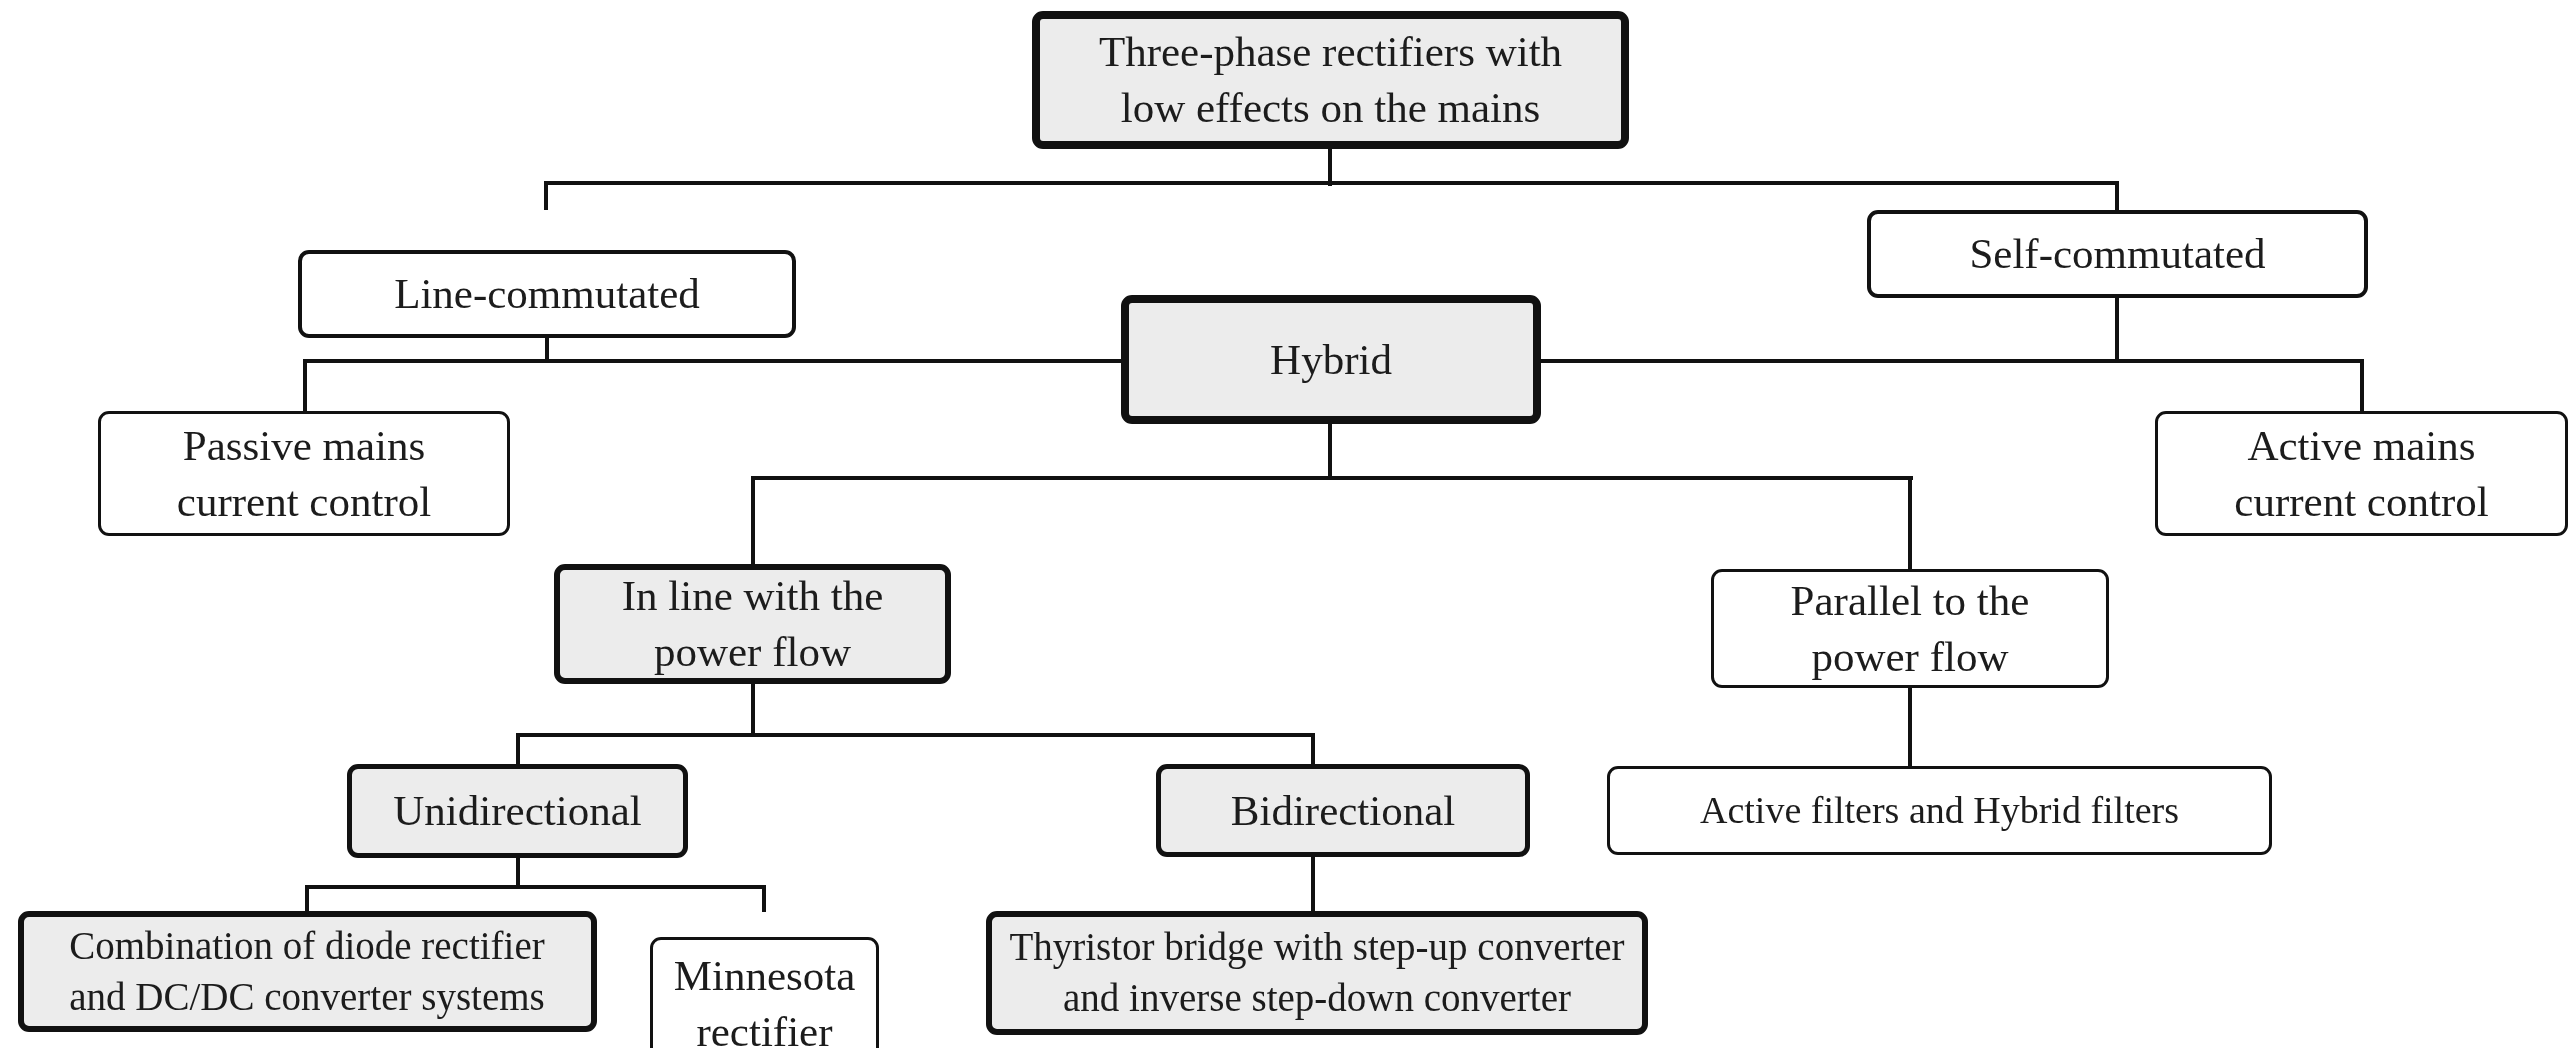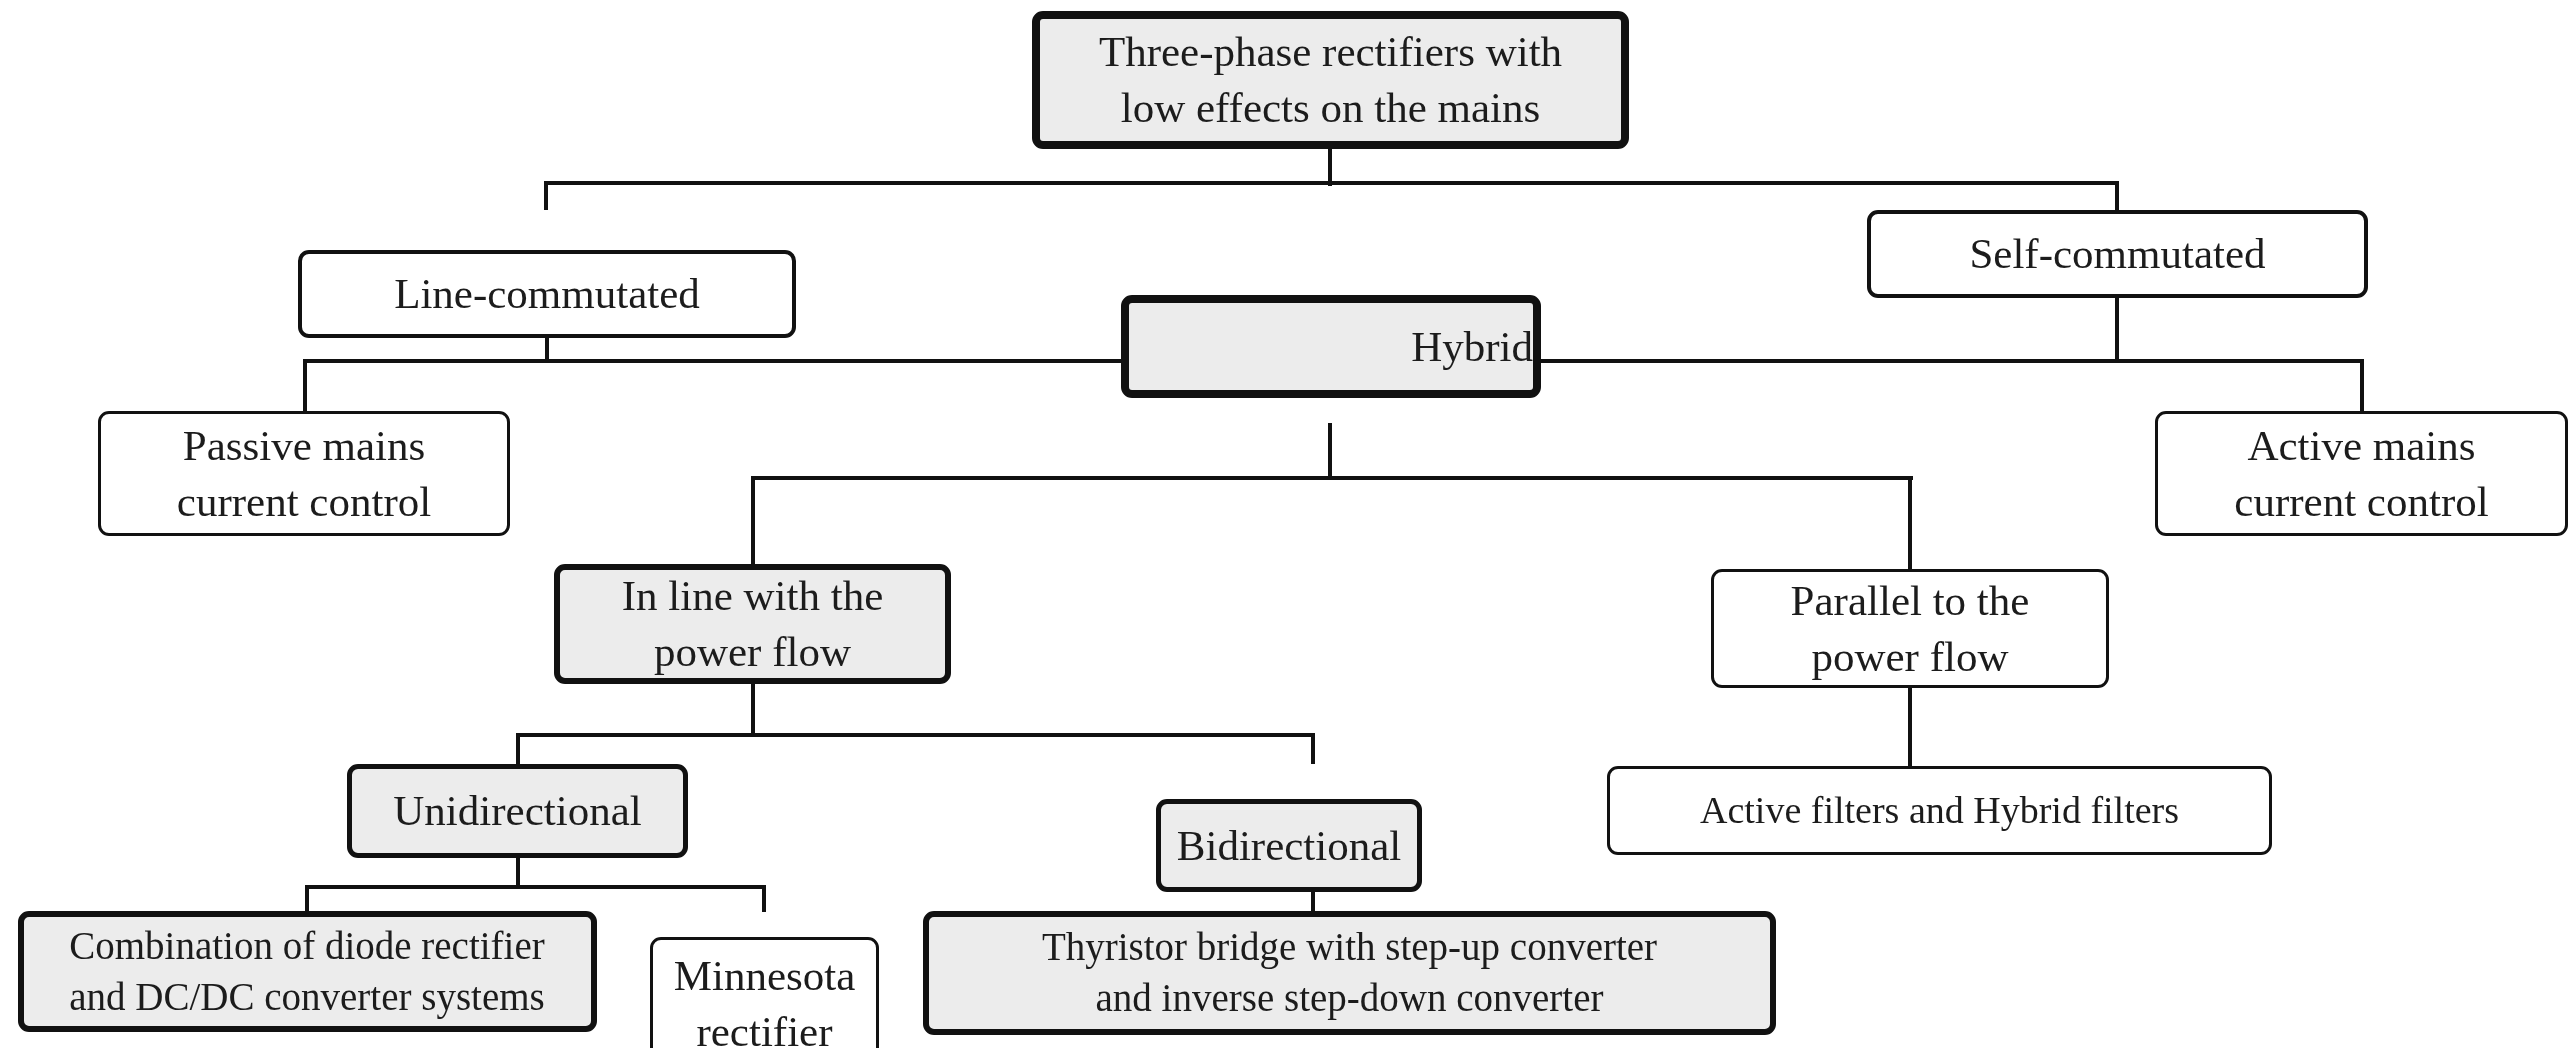--- a/index.html
+++ b/index.html
@@ -28,31 +28,31 @@
   .bw7  { border:5.8px  solid var(--ink,#111); }
   .bw5  { border:4.2px  solid var(--ink,#111); }
   .bw4  { border:3.3px  solid var(--ink,#111); }
   .small { font-size:39px; }
   .smaller { font-size:38px; }
 
   
   #n-root          { left:1032px; top:11px;   width:597px; height:138px; }
   #n-linecomm      { left:298px;  top:210px;  width:498px; height:88px;margin-top:40px; }
   #n-selfcomm      { left:1867px; top:210px;  width:501px; height:88px; }
-  #n-hybrid        { left:1121px; top:295px;  width:420px; height:103px;align-items:flex-end; }
+  #n-hybrid        { left:1121px; top:295px;  width:420px; height:129px; }
   #n-passive       { left:98px;  top:411px;  width:412px; height:125px; }
   #n-active        { left:2155px; top:411px;  width:413px; height:125px; }
   #n-inline        { left:554px;  top:564px;  width:397px; height:120px; }
   #n-parallel      { left:1711px; top:569px;  width:398px; height:119px; }
   #n-uni           { left:347px;  top:764px;  width:341px; height:94px; }
-  #n-bidi          { left:1156px; top:799px;  width:266px; height:93px; }
+  #n-bidi          { left:1156px; top:764px;  width:374px; height:93px; }
   #n-actfilters    { left:1607px; top:766px;  width:665px; height:89px; }
   #n-combination   { left:17.5px;   top:911px; width:579px; height:121px; }
   #n-minnesota     { left:650px;  top:937px; width:229px; height:133px; }
-  #n-thyristor     { left:923px; top:911px; width:853px; height:124px; }
+  #n-thyristor     { left:986px; top:911px; width:662px; height:124px; }
 
   
   .seg { position:absolute; background:var(--ink,#111); }
 </style>
 </head>
 <body>
 
 <div class="canvas">
 
   <div class="seg" style="left:1328px; top:149px; width:4.2px;  height:37px;"></div>

